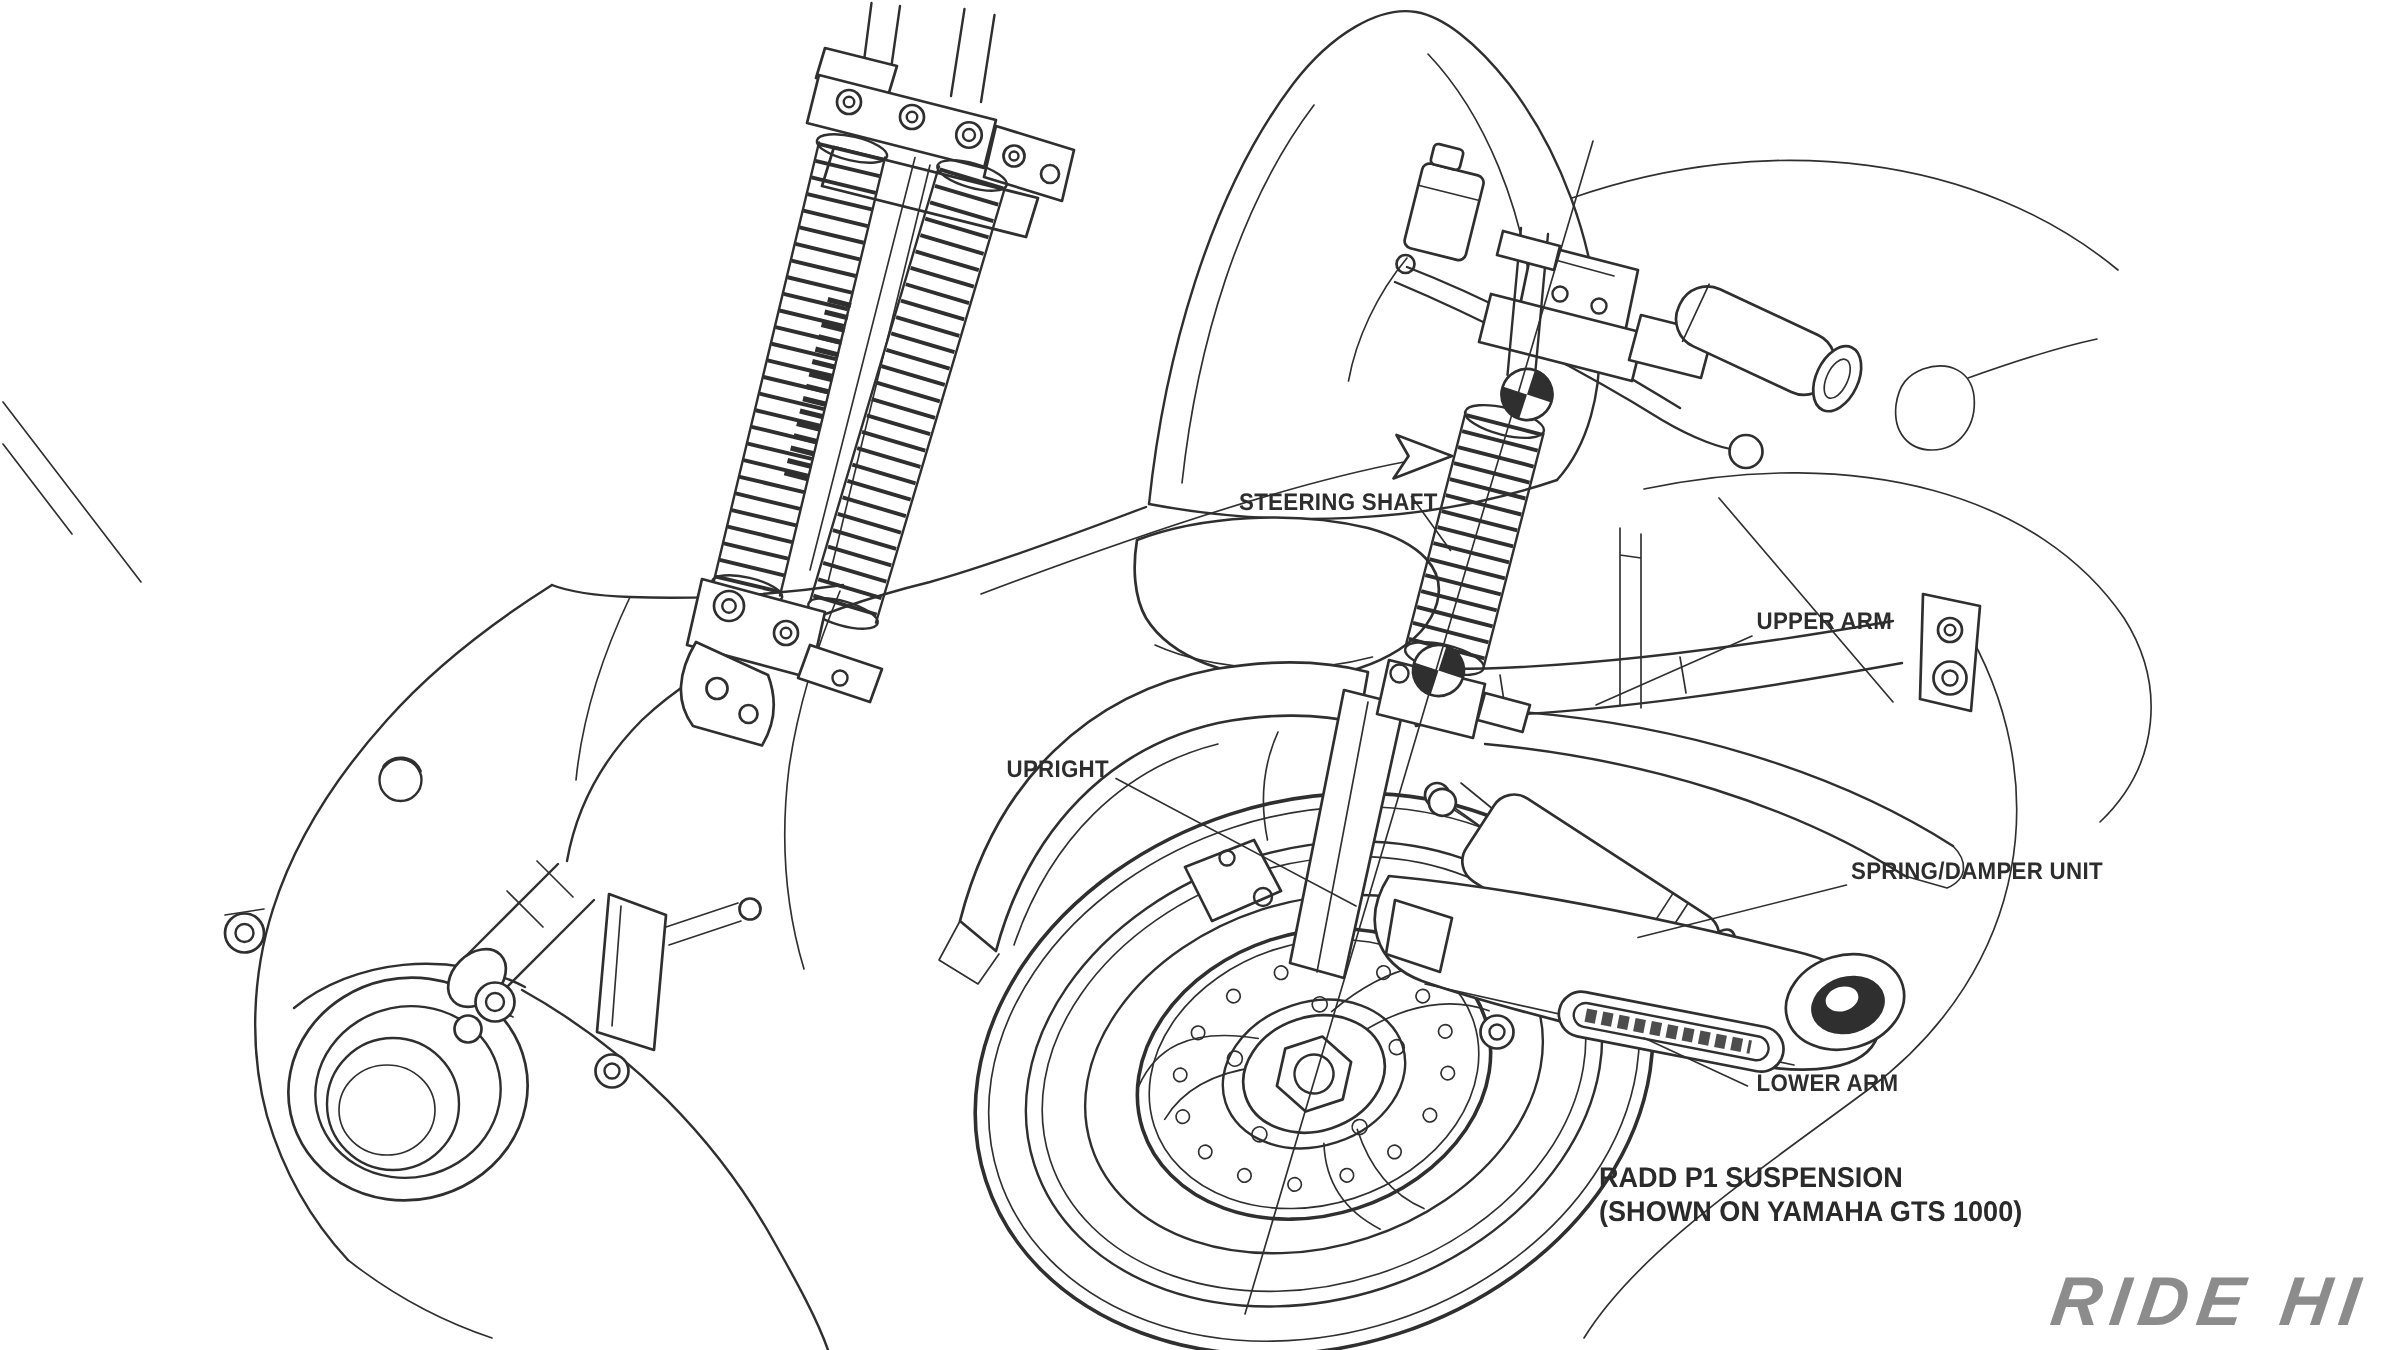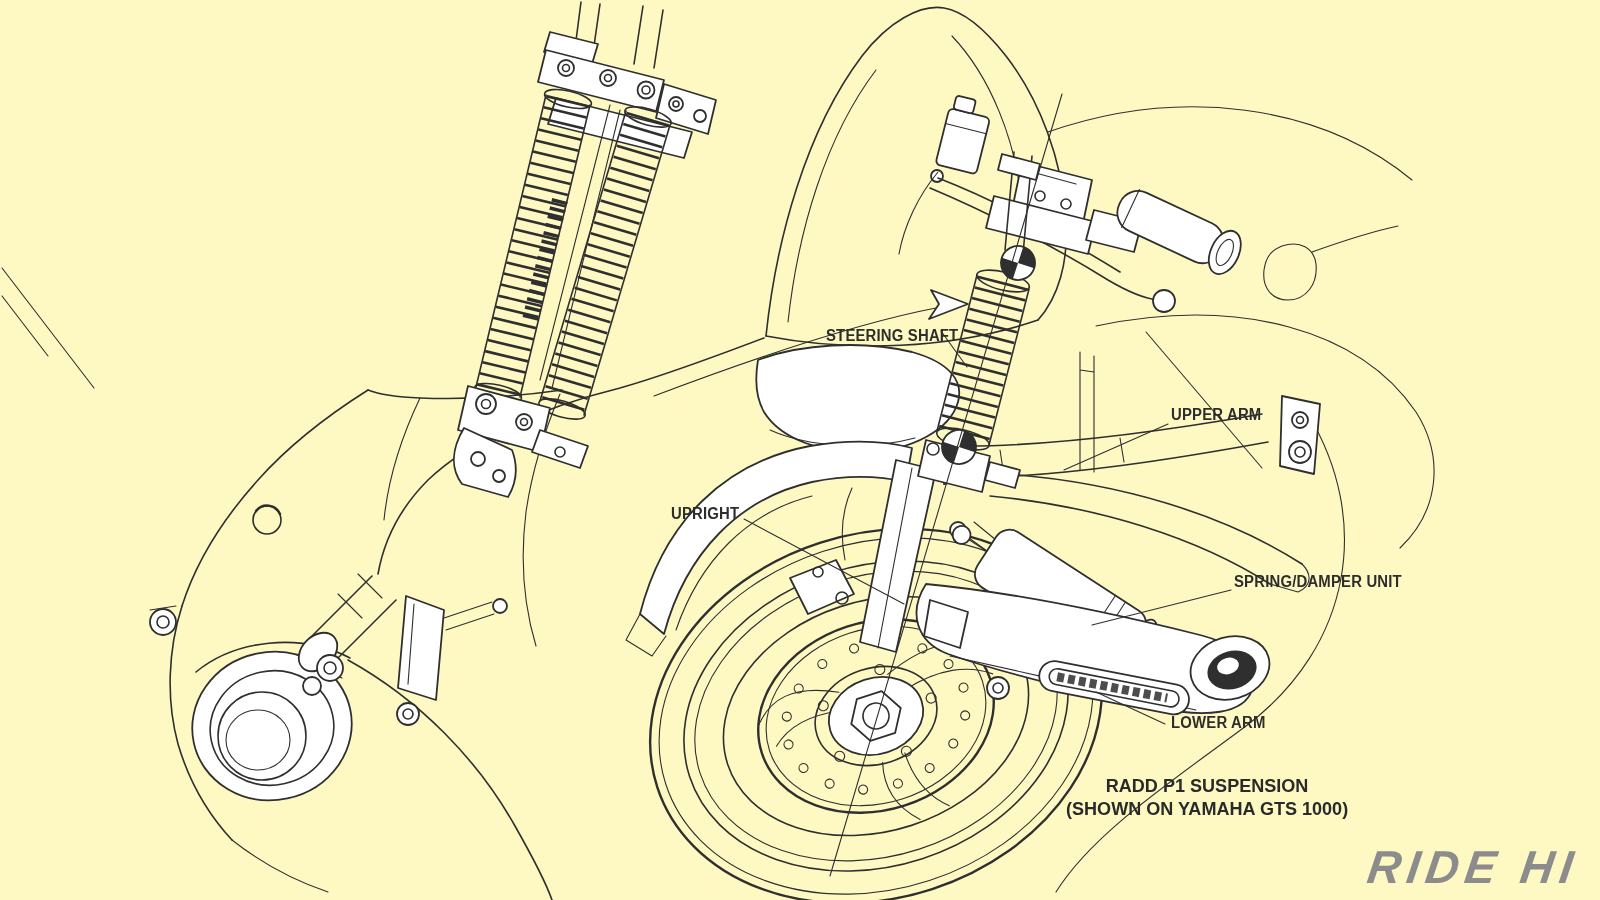--- a/index.html
+++ b/index.html
@@ -1,17 +1,17 @@
 <!DOCTYPE html>
 <html><head>
 <meta charset="utf-8">
 <style>
   html,body{margin:0;padding:0;background:#e8e8e8;}
-  #stage{position:relative;width:1600px;height:900px;background:#fef9c3;overflow:hidden;
-         font-family:"Liberation Sans",sans-serif;text-align:center;}
+  #stage{position:relative;width:1600px;height:900px;background:#ffffff;overflow:hidden;
+         font-family:"Liberation Sans",sans-serif;}
   svg{position:absolute;left:0;top:0;}
   svg *{vector-effect:non-scaling-stroke;}
   .ln{fill:none;stroke:#2f2f2f;stroke-width:1.6;stroke-linecap:round;stroke-linejoin:round;}
   .w{fill:#ffffff;stroke:#2f2f2f;stroke-width:1.8;stroke-linejoin:round;}
   .thin{stroke-width:1.1;}
   .thick{stroke-width:2.4;}
   .ink{fill:#2f2f2f;stroke:none;}
   .ribs{fill:none;stroke:#2f2f2f;}
   .label{position:absolute;font-weight:bold;font-size:16px;line-height:1;color:#2d2d2d;
          letter-spacing:.2px;white-space:nowrap;transform:scaleX(.93);transform-origin:left top;}

